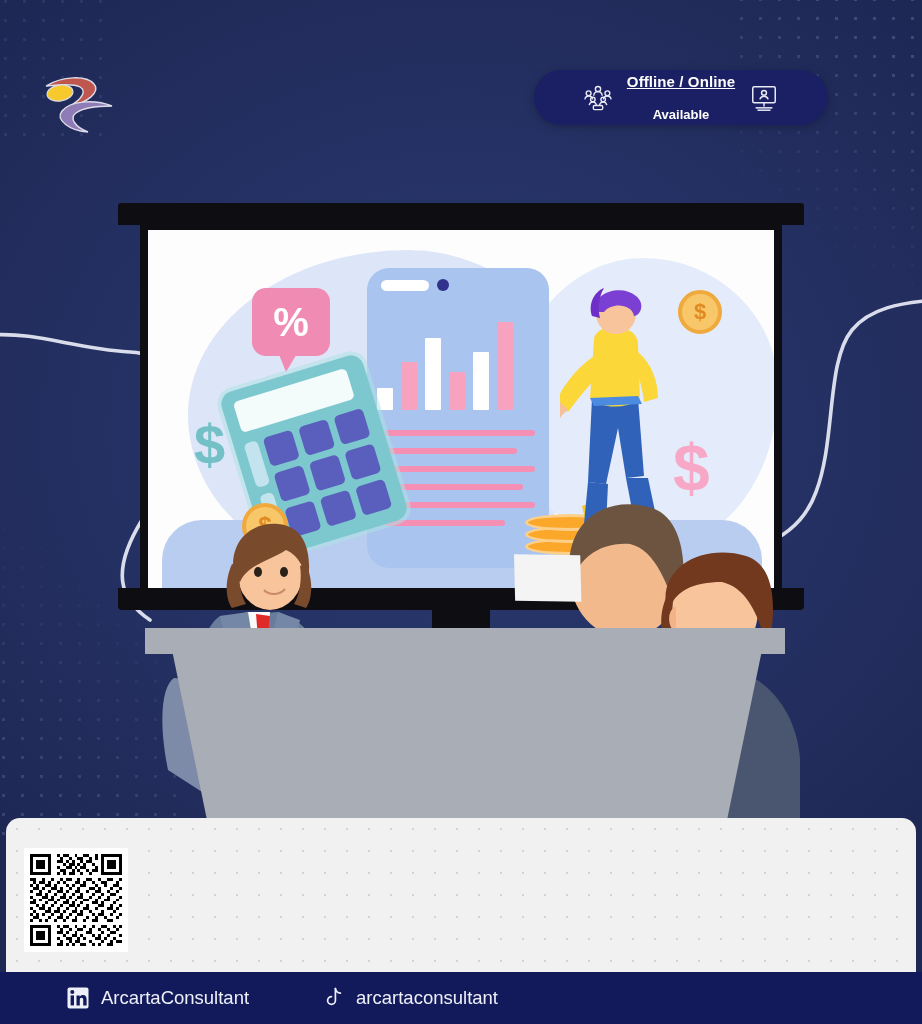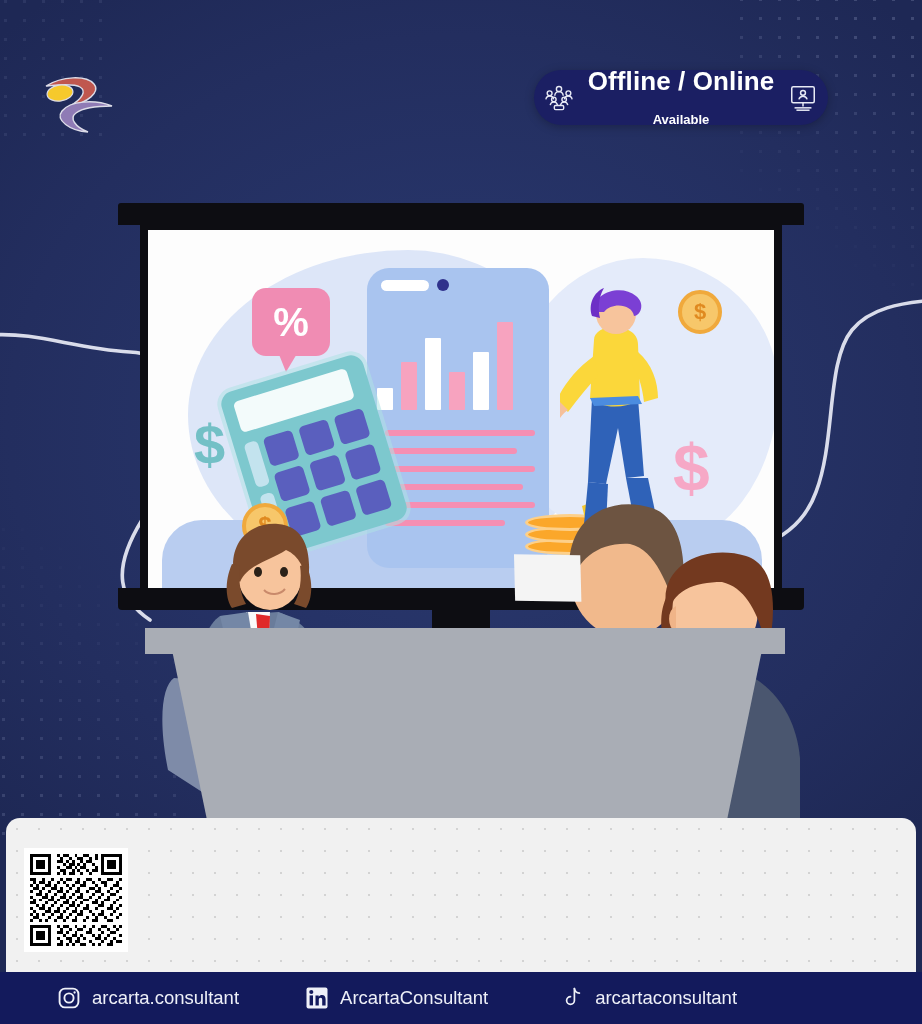--- a/index.html
+++ b/index.html
@@ -38,21 +38,21 @@
   .swoosh{ position:absolute; left:0; top:0; width:922px; height:1024px; pointer-events:none; }
 
   
   .badge{
     position:absolute; left:534px; top:70px; width:294px; height:55px;
     background:#1b1f63; border-radius:28px;
     display:flex; align-items:center; justify-content:center; gap:14px;
     box-shadow:0 2px 10px rgba(0,0,0,.25);
   }
   .badge-txt{ text-align:center; color:#fff; line-height:1.05; }
-  .badge-main{ font-size:26px; font-weight:bold; letter-spacing:.1px; white-space:nowrap; }
+  .badge-main{ font-size:15px; font-weight:bold; letter-spacing:.1px; white-space:nowrap;text-decoration:underline; }
   .badge-sub{ font-size:13px; font-weight:bold; margin-top:18px; }
   .badge-ico{ width:30px; height:30px; flex:0 0 auto; }
 
   
   .logo{ position:absolute; left:40px; top:70px; width:78px; height:66px; }
 
   
   .mon-frame{
     position:absolute; left:118px; top:203px; width:686px; height:22px;
     background:#0d0d12; border-radius:3px 3px 0 0;
@@ -628,28 +628,20 @@
           <rect x="15" y="31" width="1" height="1"></rect>
           <rect x="18" y="31" width="2" height="1"></rect>
           <rect x="22" y="31" width="1" height="1"></rect>
           <rect x="24" y="31" width="1" height="1"></rect>
           <rect x="27" y="31" width="2" height="1"></rect>
       </g>
     </svg>
   </div>
 
   <div class="social">
-    <div class="soc soc-1">
-      <svg class="soc-ico" viewBox="0 0 24 24" fill="none" stroke="#eef0f8" stroke-width="1.9">
-        <rect x="2.6" y="2.6" width="18.8" height="18.8" rx="5.4"></rect>
-        <circle cx="12" cy="12" r="4.6"></circle>
-        <circle cx="17.6" cy="6.5" r="1.15" fill="#eef0f8" stroke="none"></circle>
-      </svg>
-      <span>arcarta.consultant</span>
-    </div>
     <div class="soc soc-2">
       <svg class="soc-ico" viewBox="0 0 24 24">
         <rect x="1.5" y="1.5" width="21" height="21" rx="2" fill="#eef0f8"></rect>
         <rect x="4.6" y="9.4" width="3.4" height="10" fill="#131a5c"></rect>
         <circle cx="6.3" cy="6" r="2.05" fill="#131a5c"></circle>
         <path d="M10.5 9.4 h3.2 v1.4 c.7-1.1 1.9-1.7 3.3-1.7 2.3 0 3.6 1.5 3.6 4.2 v6.1 h-3.4 v-5.4 c0-1.4-.5-2.2-1.7-2.2-1.1 0-1.7.8-1.7 2.2 v5.4 h-3.3 z" fill="#131a5c"></path>
       </svg>
       <span>ArcartaConsultant</span>
     </div>
     <div class="soc soc-3">

